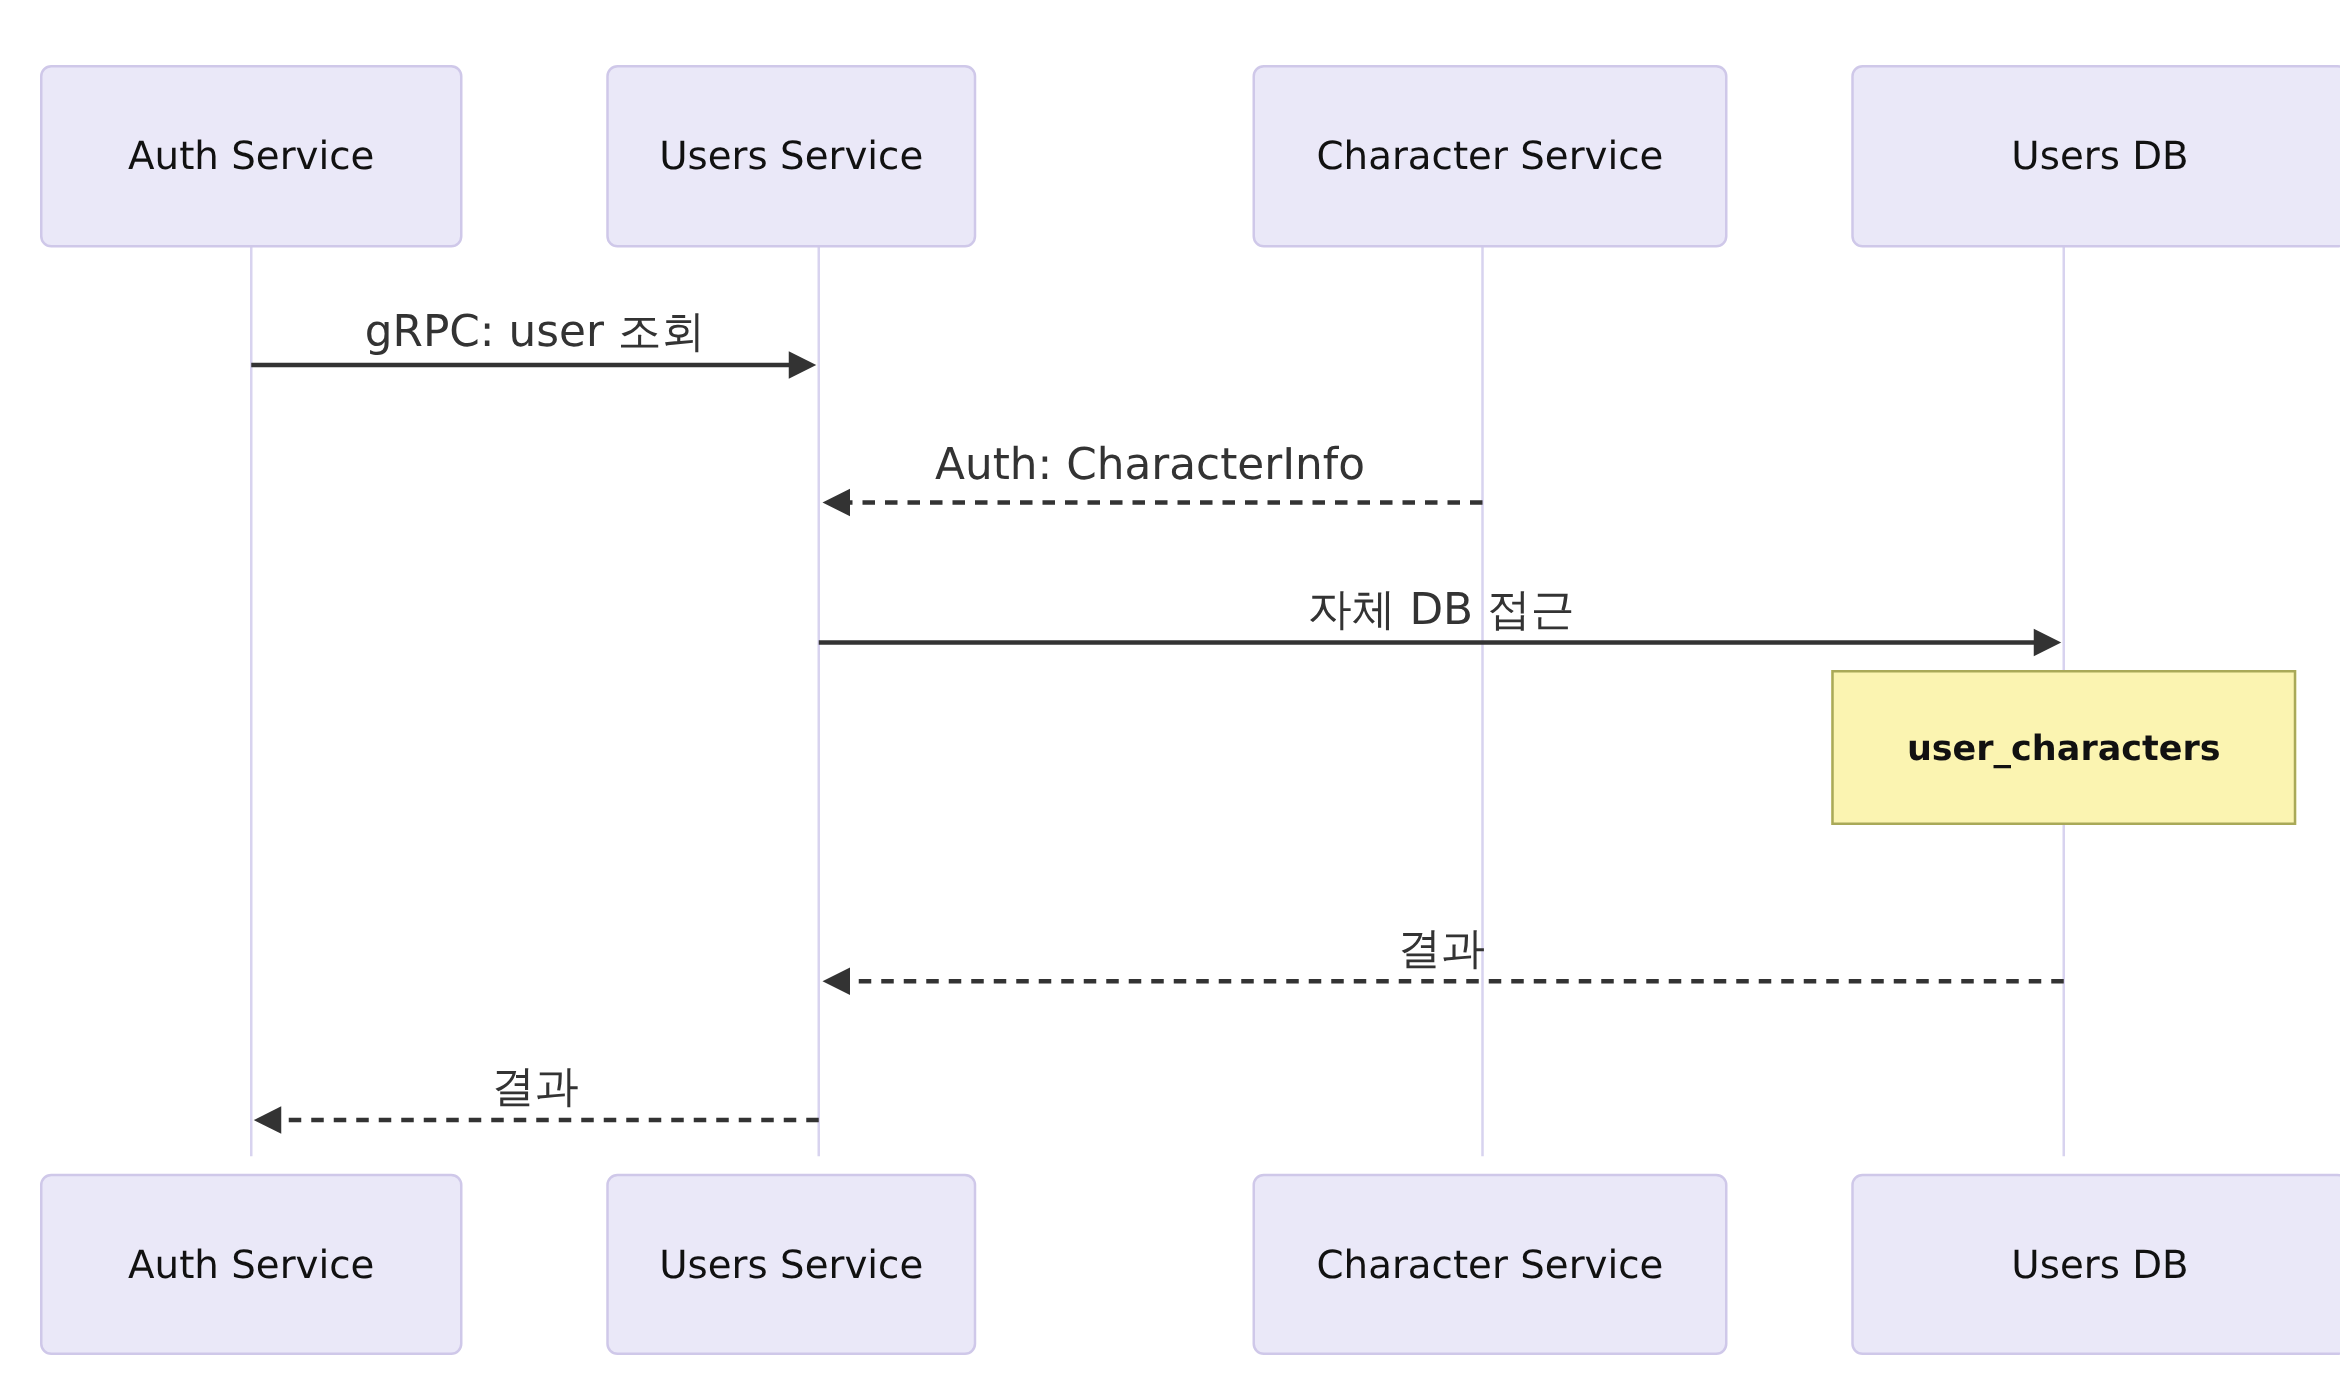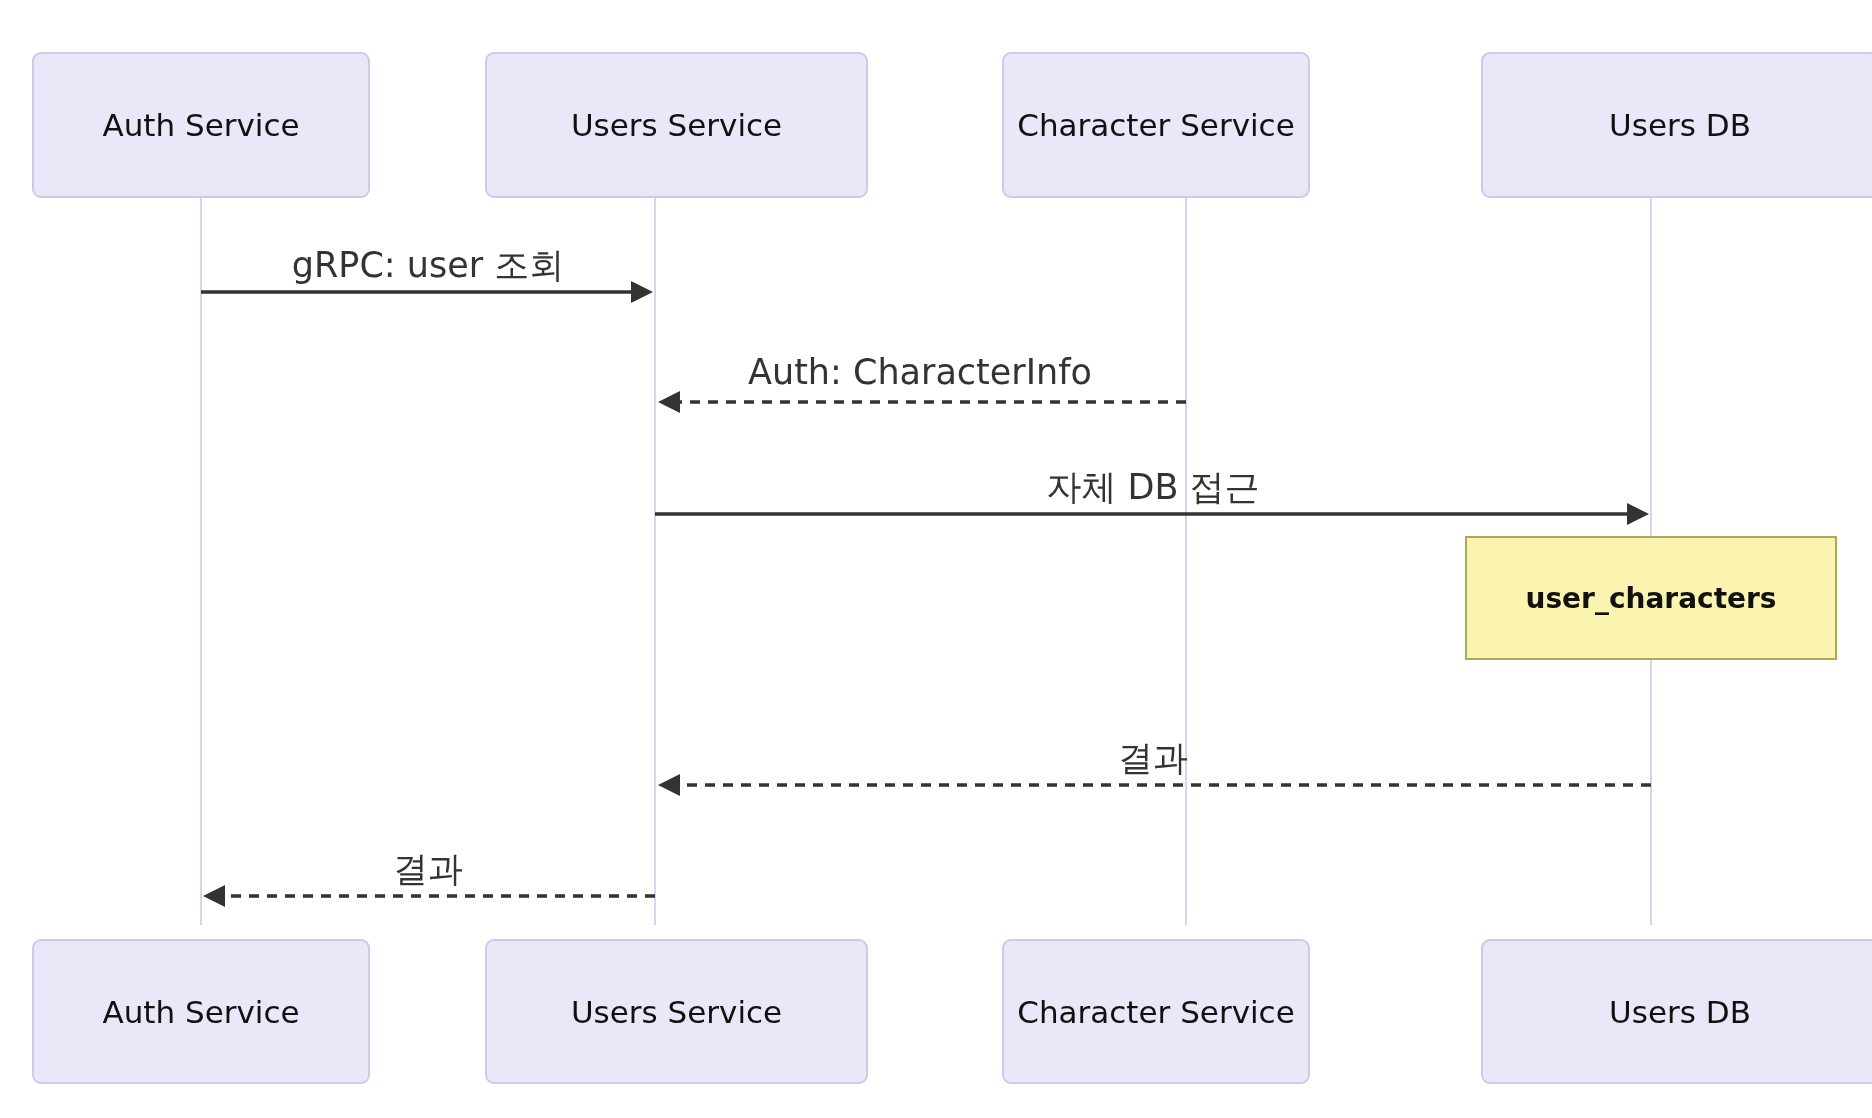--- a/index.html
+++ b/index.html
@@ -31,22 +31,22 @@
     border-radius: 9px;
     display: flex;
     align-items: center;
     justify-content: center;
     font-size: 31px;
     color: #111111;
     margin-top: 14px;
   }
   .actor.bottom { height: 145px; }
   .a-auth      { left: 32px;   width: 338px; }
-  .a-users     { left: 485px;  width: 383px; }
-  .a-character { left: 1002px; width: 308px; }
+  .a-users     { left: 485px;  width: 296px; }
+  .a-character { left: 1002px; width: 380px; }
   .a-usersdb   { left: 1481px; width: 398px; }
   .row-top    { top: 38px; }
   .row-bottom { top: 925px; }
   .lifeline {
     position: absolute;
     top: 184px;
     height: 741px;
     width: 2px;
     background: var(--lifeline);
   }

